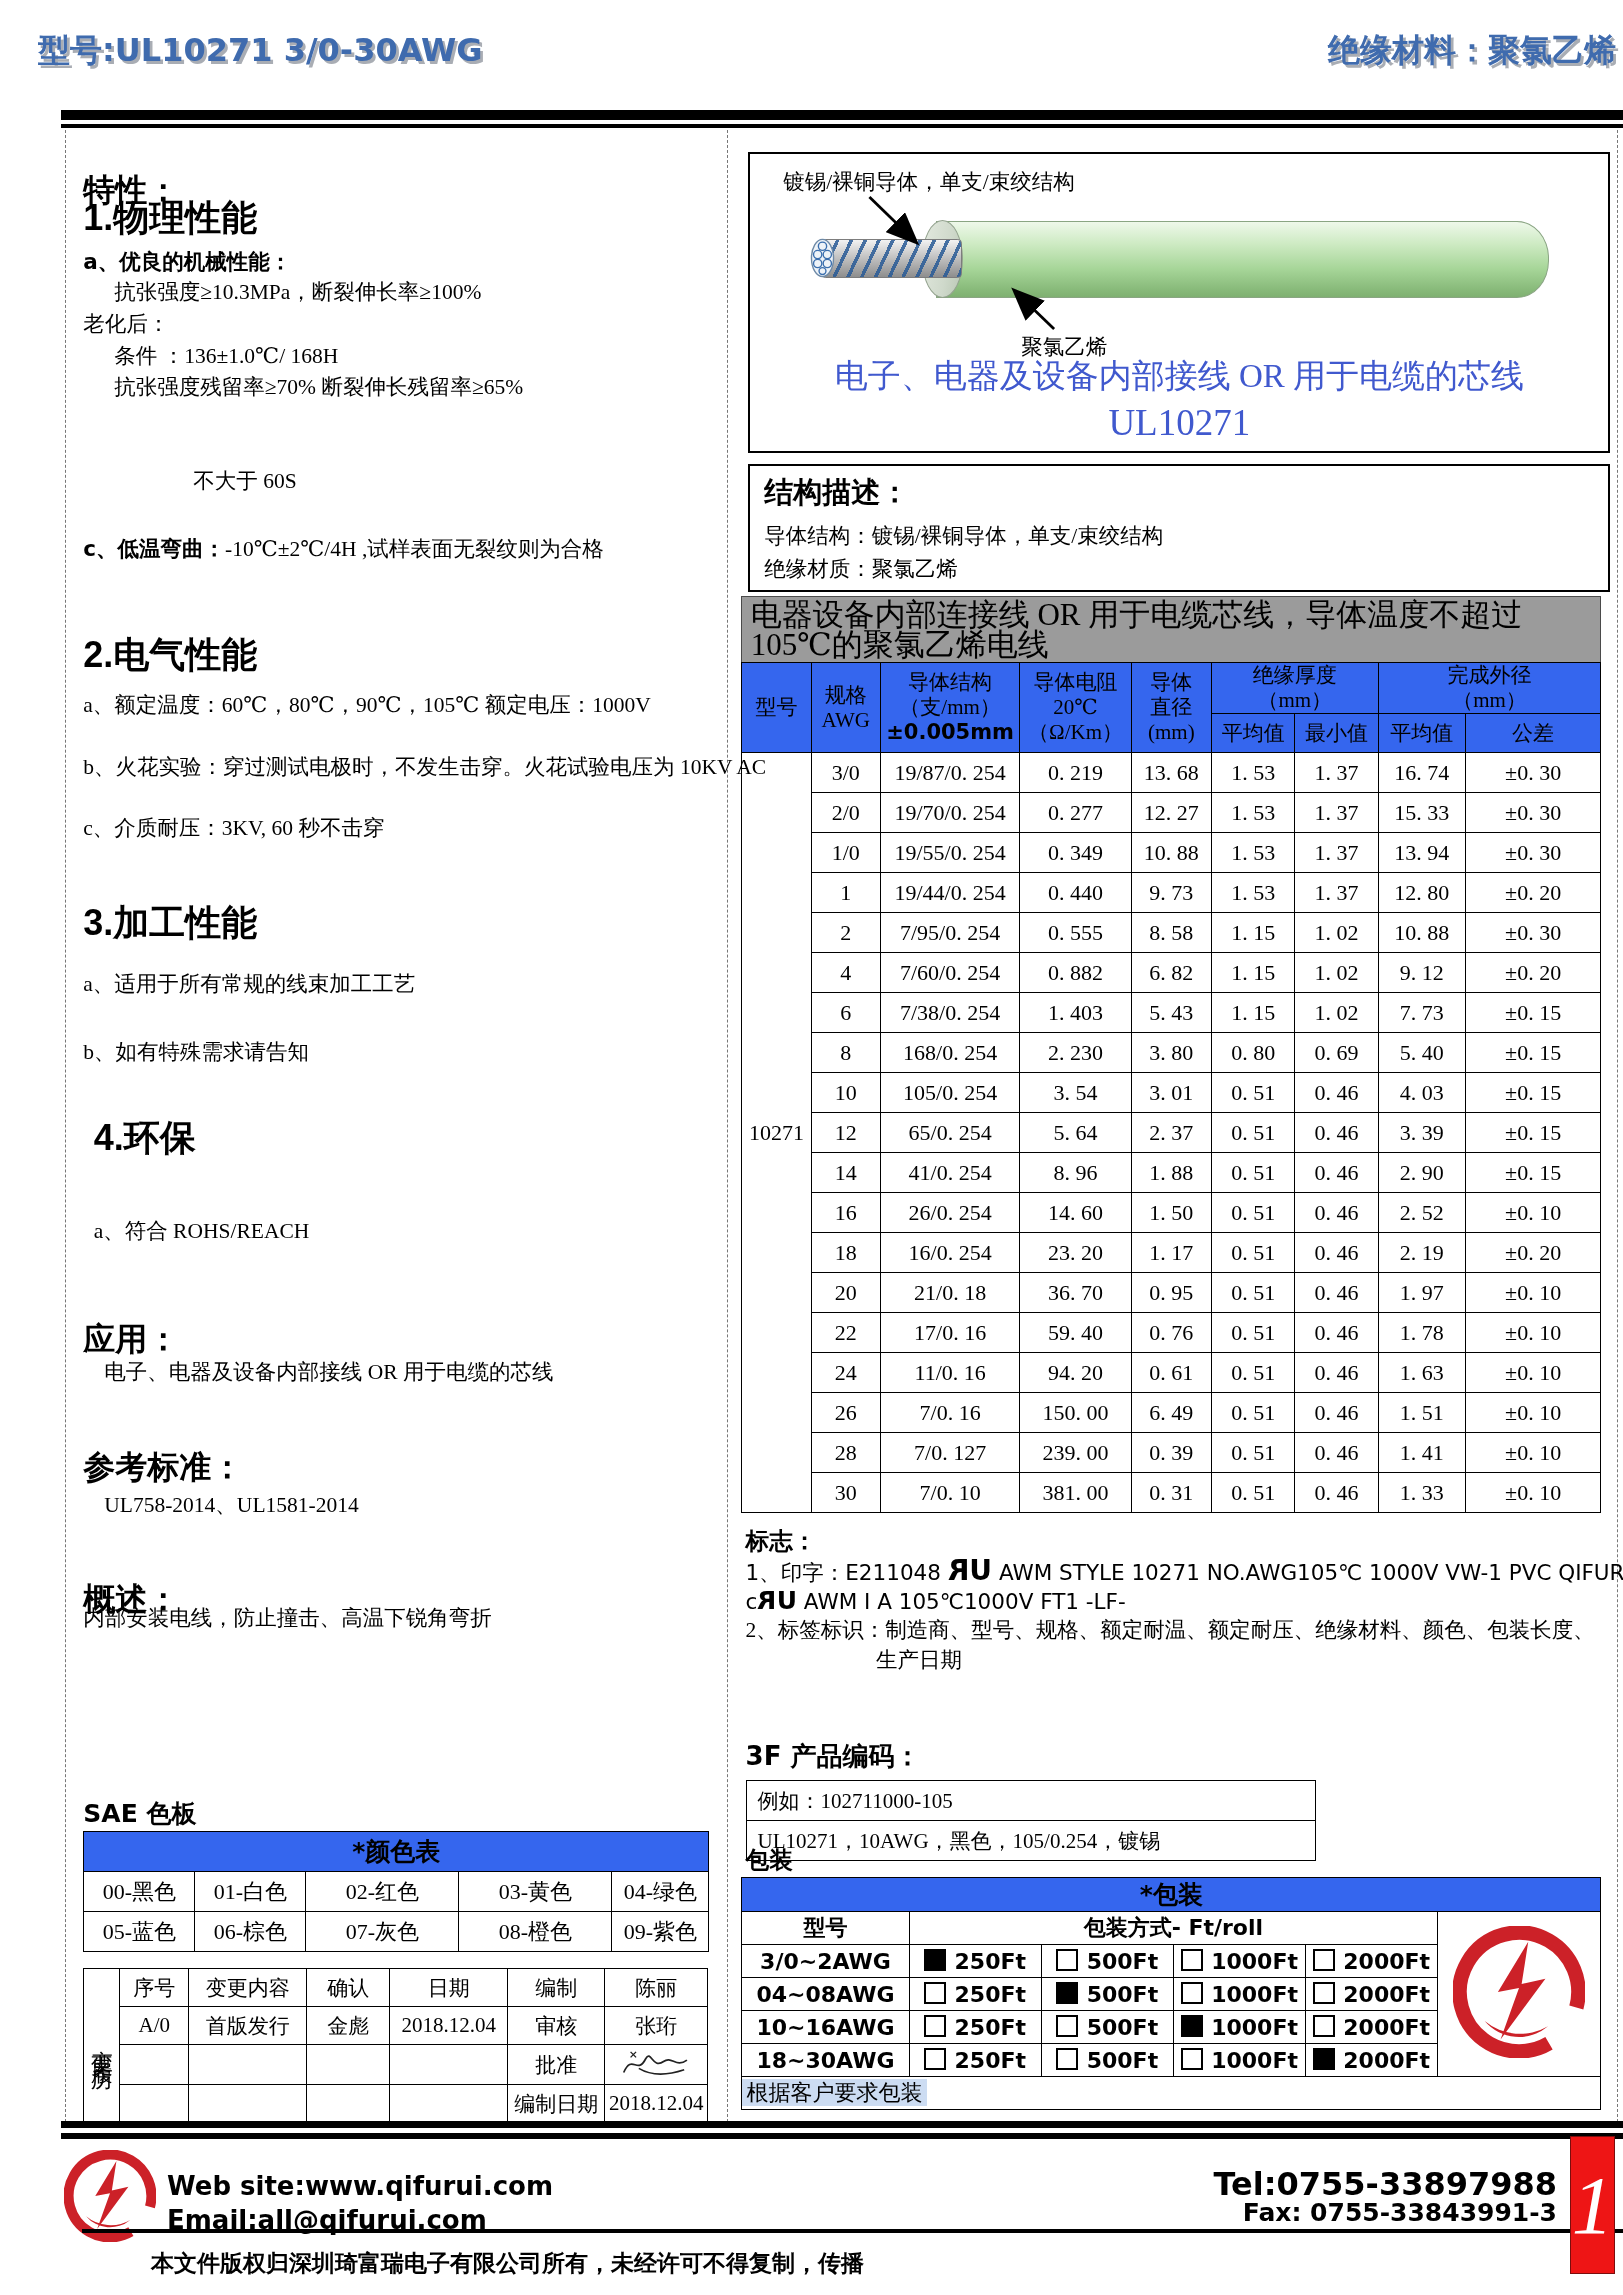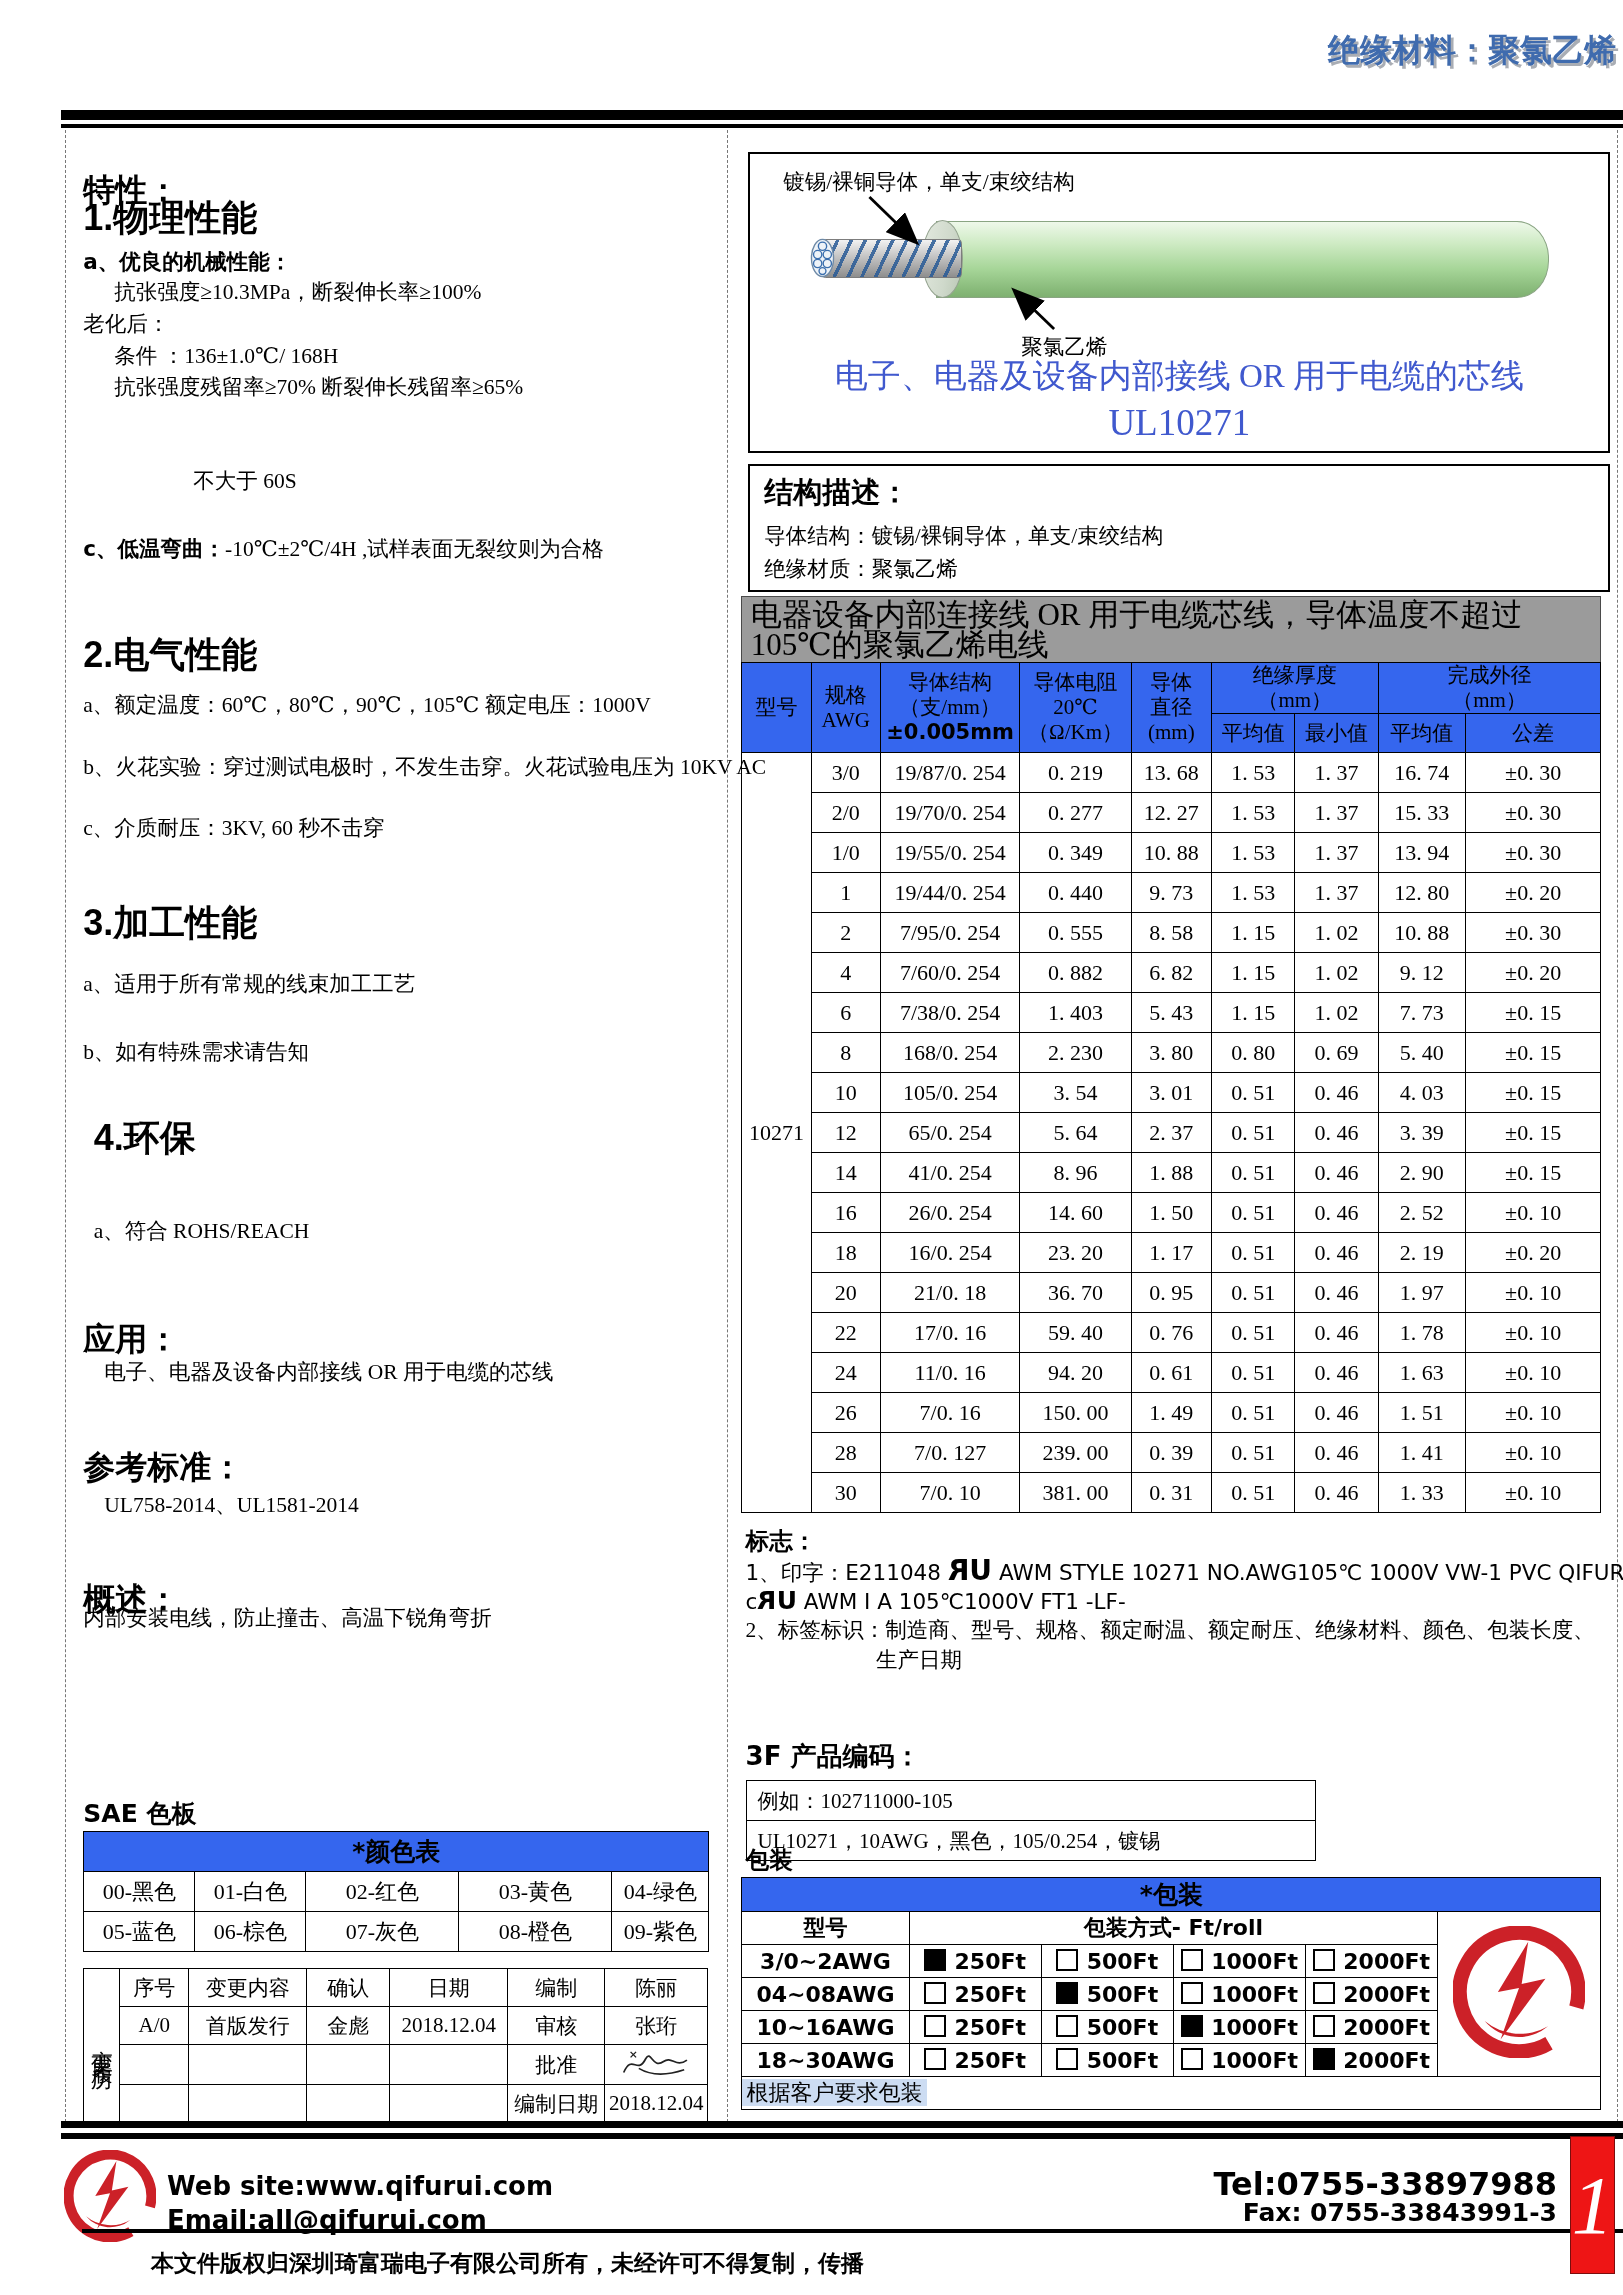--- a/index.html
+++ b/index.html
@@ -93,20 +93,21 @@
   .foot-text{font-family:"DejaVu Sans","Liberation Sans",sans-serif;font-weight:bold;font-size:26px;}
   .page-box{position:absolute;left:1570px;top:2136px;width:43px;height:136px;background:#ee1515;
             border:1.4px solid #7c0d0d;color:#fff;display:flex;align-items:center;justify-content:center;
             font-family:"Liberation Serif",serif;font-style:italic;font-size:83px;}
 </style>
 </head>
 <body>
 
 <div class="page">
 
+  <div class="abs top-title" style="left:38px;top:29px;">型号:UL10271 3/0-30AWG</div>
   <div class="abs top-title" style="right:7px;top:29px;">绝缘材料：聚氯乙烯</div>
   <div class="rule-a"></div>
   <div class="rule-b"></div>
 
   <div class="content">
     <div class="col-divider"></div>
 
     <div class="abs" style="left:17.3px;top:0;width:640px;height:100%;">
       <div class="abs sec-big" style="top:11px;">特性：</div>
 
@@ -472,21 +473,21 @@
               <td>0. 61</td>
               <td>0. 51</td>
               <td>0. 46</td>
               <td>1. 63</td>
               <td>±0. 10</td>
             </tr>
             <tr>
               <td>26</td>
               <td>7/0. 16</td>
               <td>150. 00</td>
-              <td>1. 49</td>
+              <td>6. 49</td>
               <td>0. 51</td>
               <td>0. 46</td>
               <td>1. 51</td>
               <td>±0. 10</td>
             </tr>
             <tr>
               <td>28</td>
               <td>7/0. 127</td>
               <td>239. 00</td>
               <td>0. 39</td>

